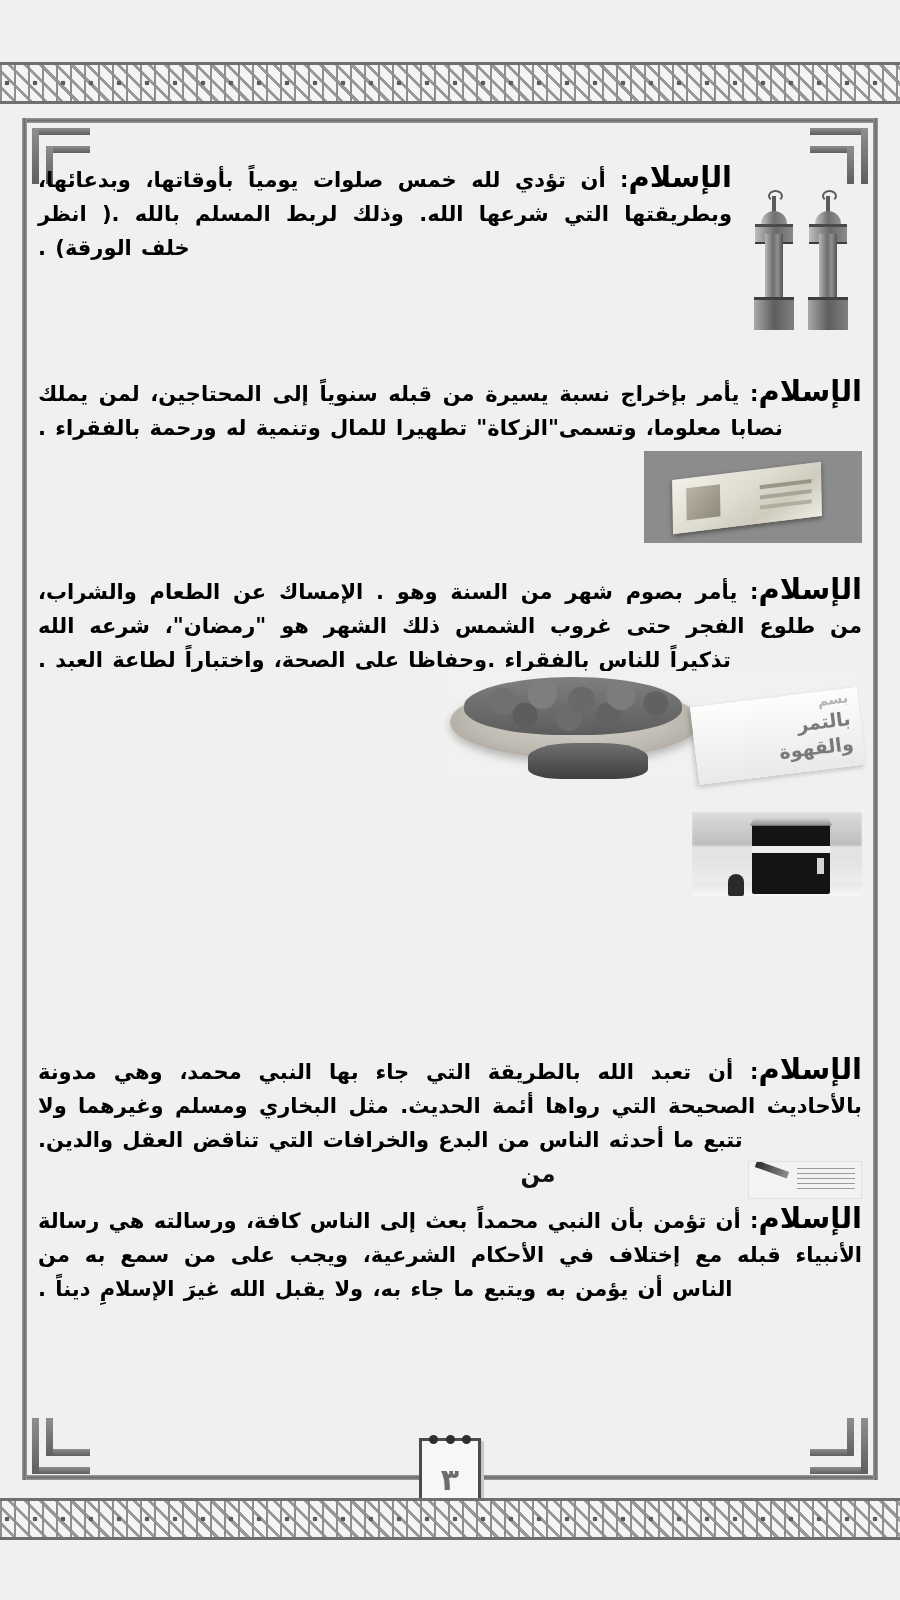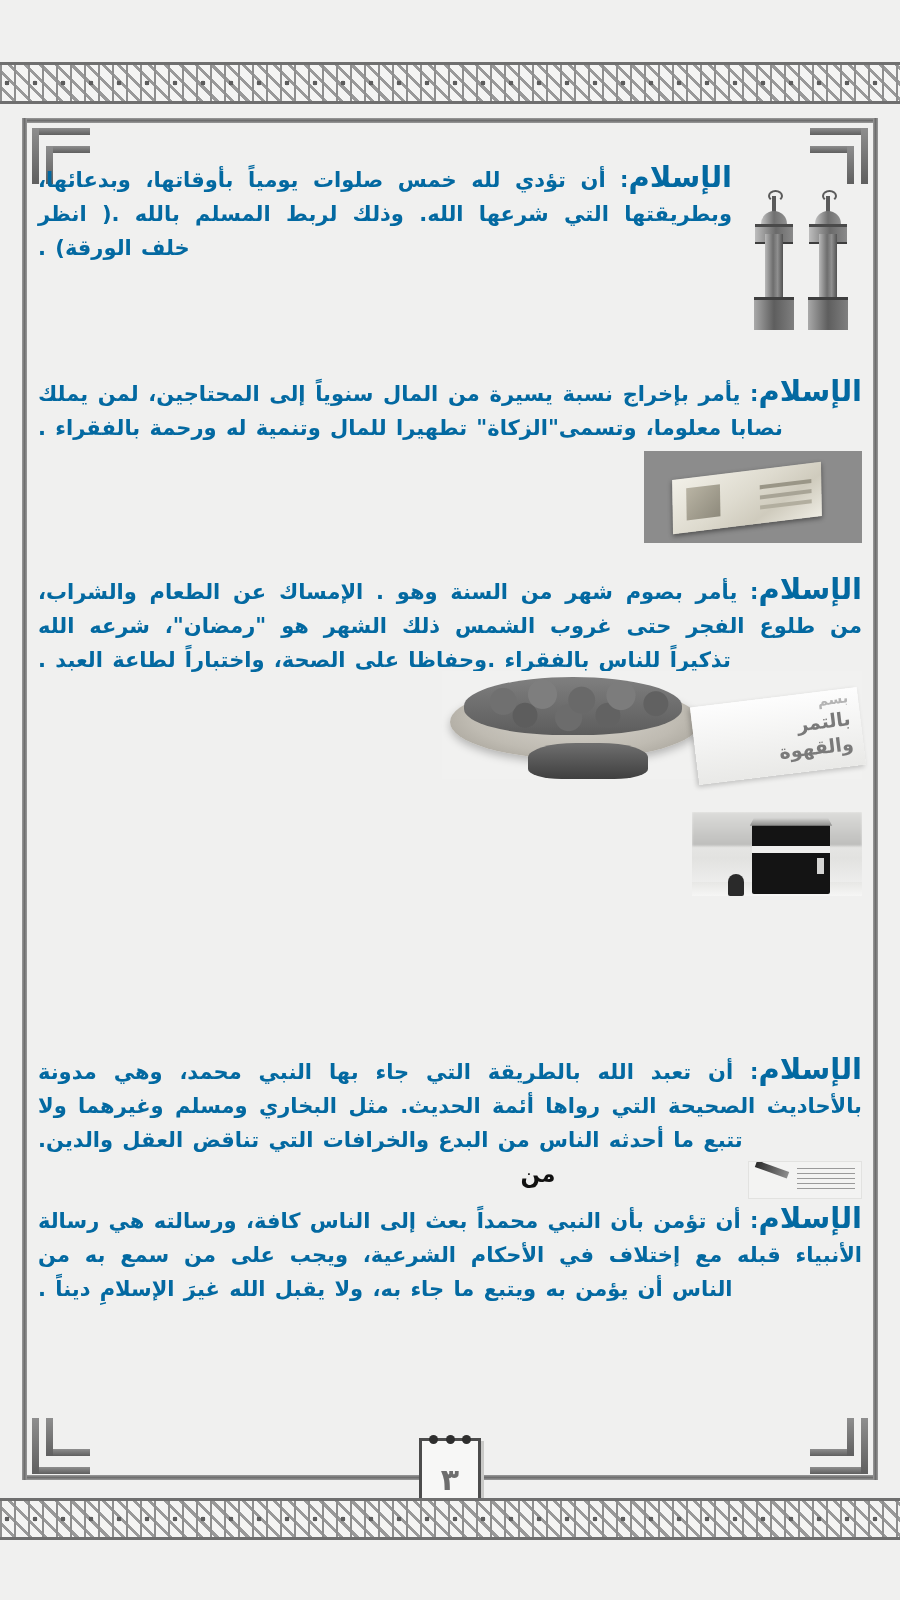--- a/index.html
+++ b/index.html
@@ -124,21 +124,21 @@
   }
 
   .para {
     direction: rtl;
     text-align: justify;
     text-align-last: left;
     font-family: "DejaVu Sans", "Liberation Sans", sans-serif;
     font-size: 21px;
     font-weight: bold;
     line-height: 34px;
-    color: #0369a1;
+    color: #000000;
     letter-spacing: 0px;
     word-spacing: 2px;
   }
   .para .lead {
     font-size: 29px;
     font-weight: bold;
     letter-spacing: -1px;
   }
 
   
@@ -463,21 +463,21 @@
       </div>
       <div class="para" style="padding-left:0; padding-right:130px;">
         <span class="lead">الإسلام</span><span>:</span>
         <span>أن تؤدي لله خمس صلوات  يومياً  بأوقاتها، وبدعائها، وبطريقتها التي شرعها الله. وذلك لربط المسلم بالله .( انظر خلف الورقة) .</span>
       </div>
     </div>
 
     <div class="block" style="min-height:182px; margin-top:44px;">
       <div class="para">
         <span class="lead">الإسلام</span><span>:</span>
-        <span>يأمر بإخراج نسبة يسيرة من المال سنوياً إلى المحتاجين، لمن يملك نصابا معلوما، وتسمى"الزكاة" تطهيرا للمال وتنمية له ورحمة بالفقراء .</span>
+        <span>يأمر بإخراج نسبة يسيرة من قبله سنوياً إلى المحتاجين، لمن يملك نصابا معلوما، وتسمى"الزكاة" تطهيرا للمال وتنمية له ورحمة بالفقراء .</span>
       </div>
       <div class="figure fig-money" style="margin-top:6px; margin-right:auto; margin-left:auto; float:right; margin-right:0;">
         <div class="note"></div>
       </div>
       <div class="clear"></div>
     </div>
 
     <div class="block" style="min-height:228px; margin-top:16px;">
       <div class="para">
         <span class="lead">الإسلام</span><span>:</span>

